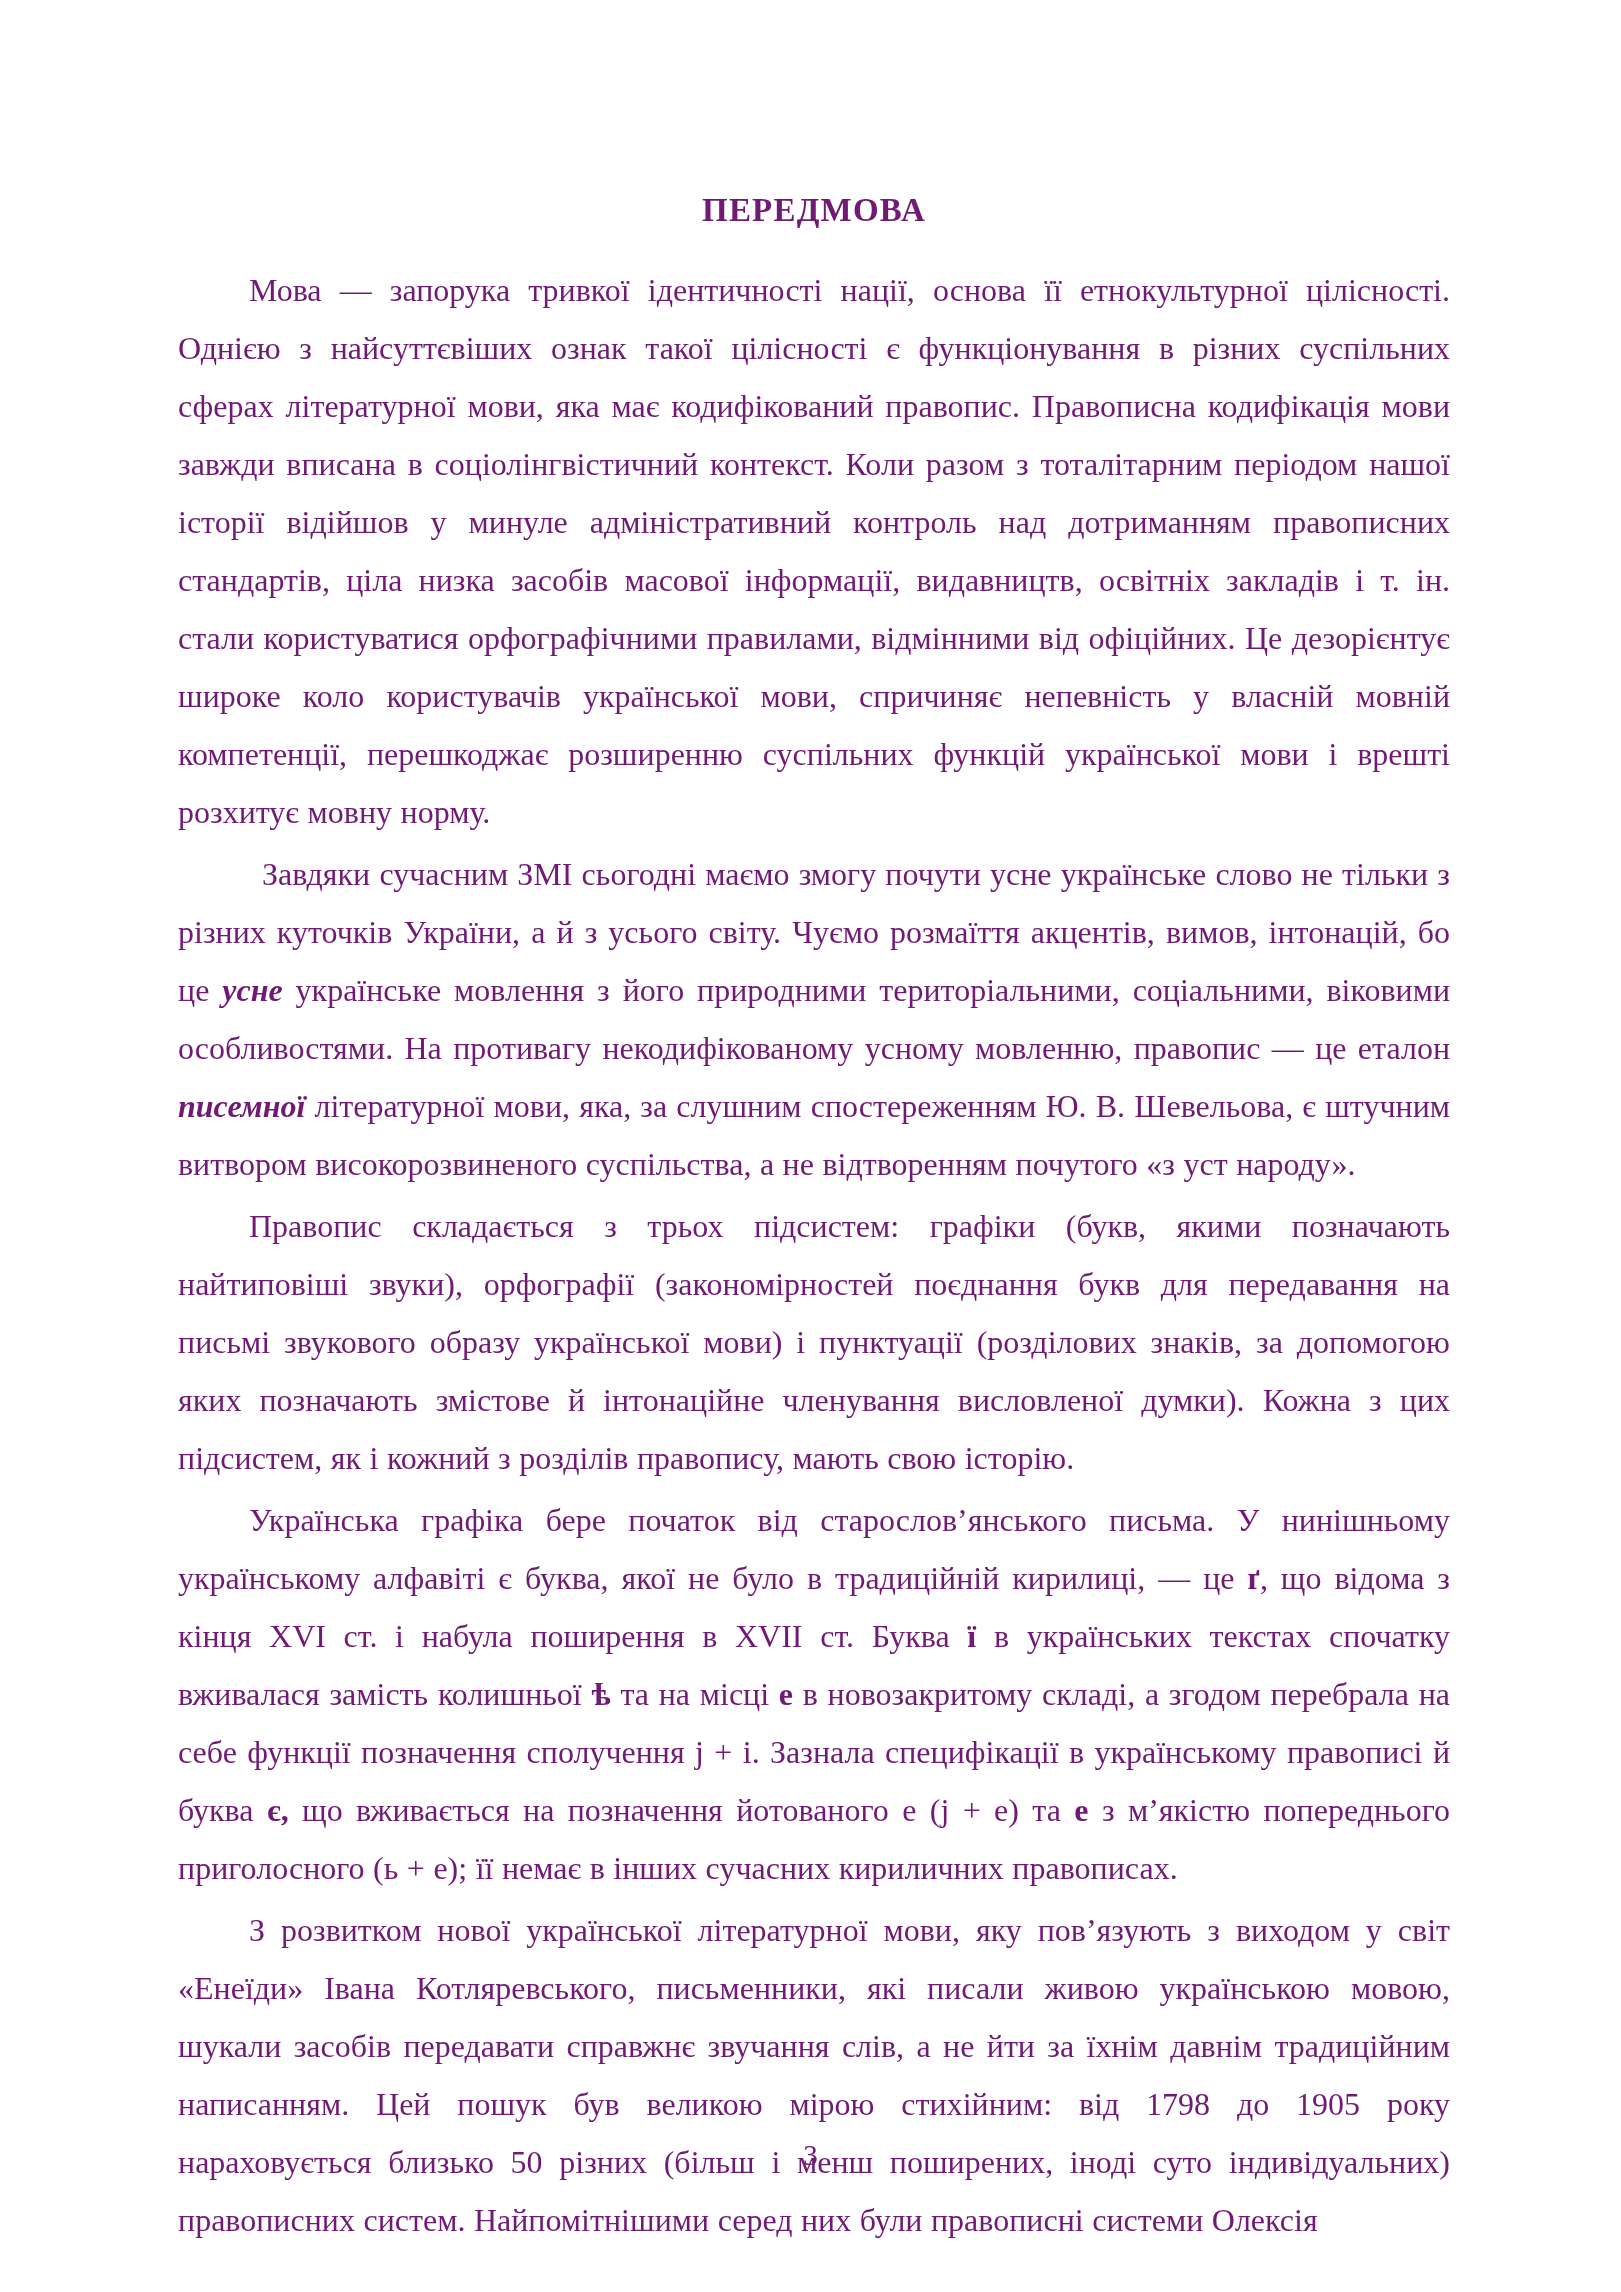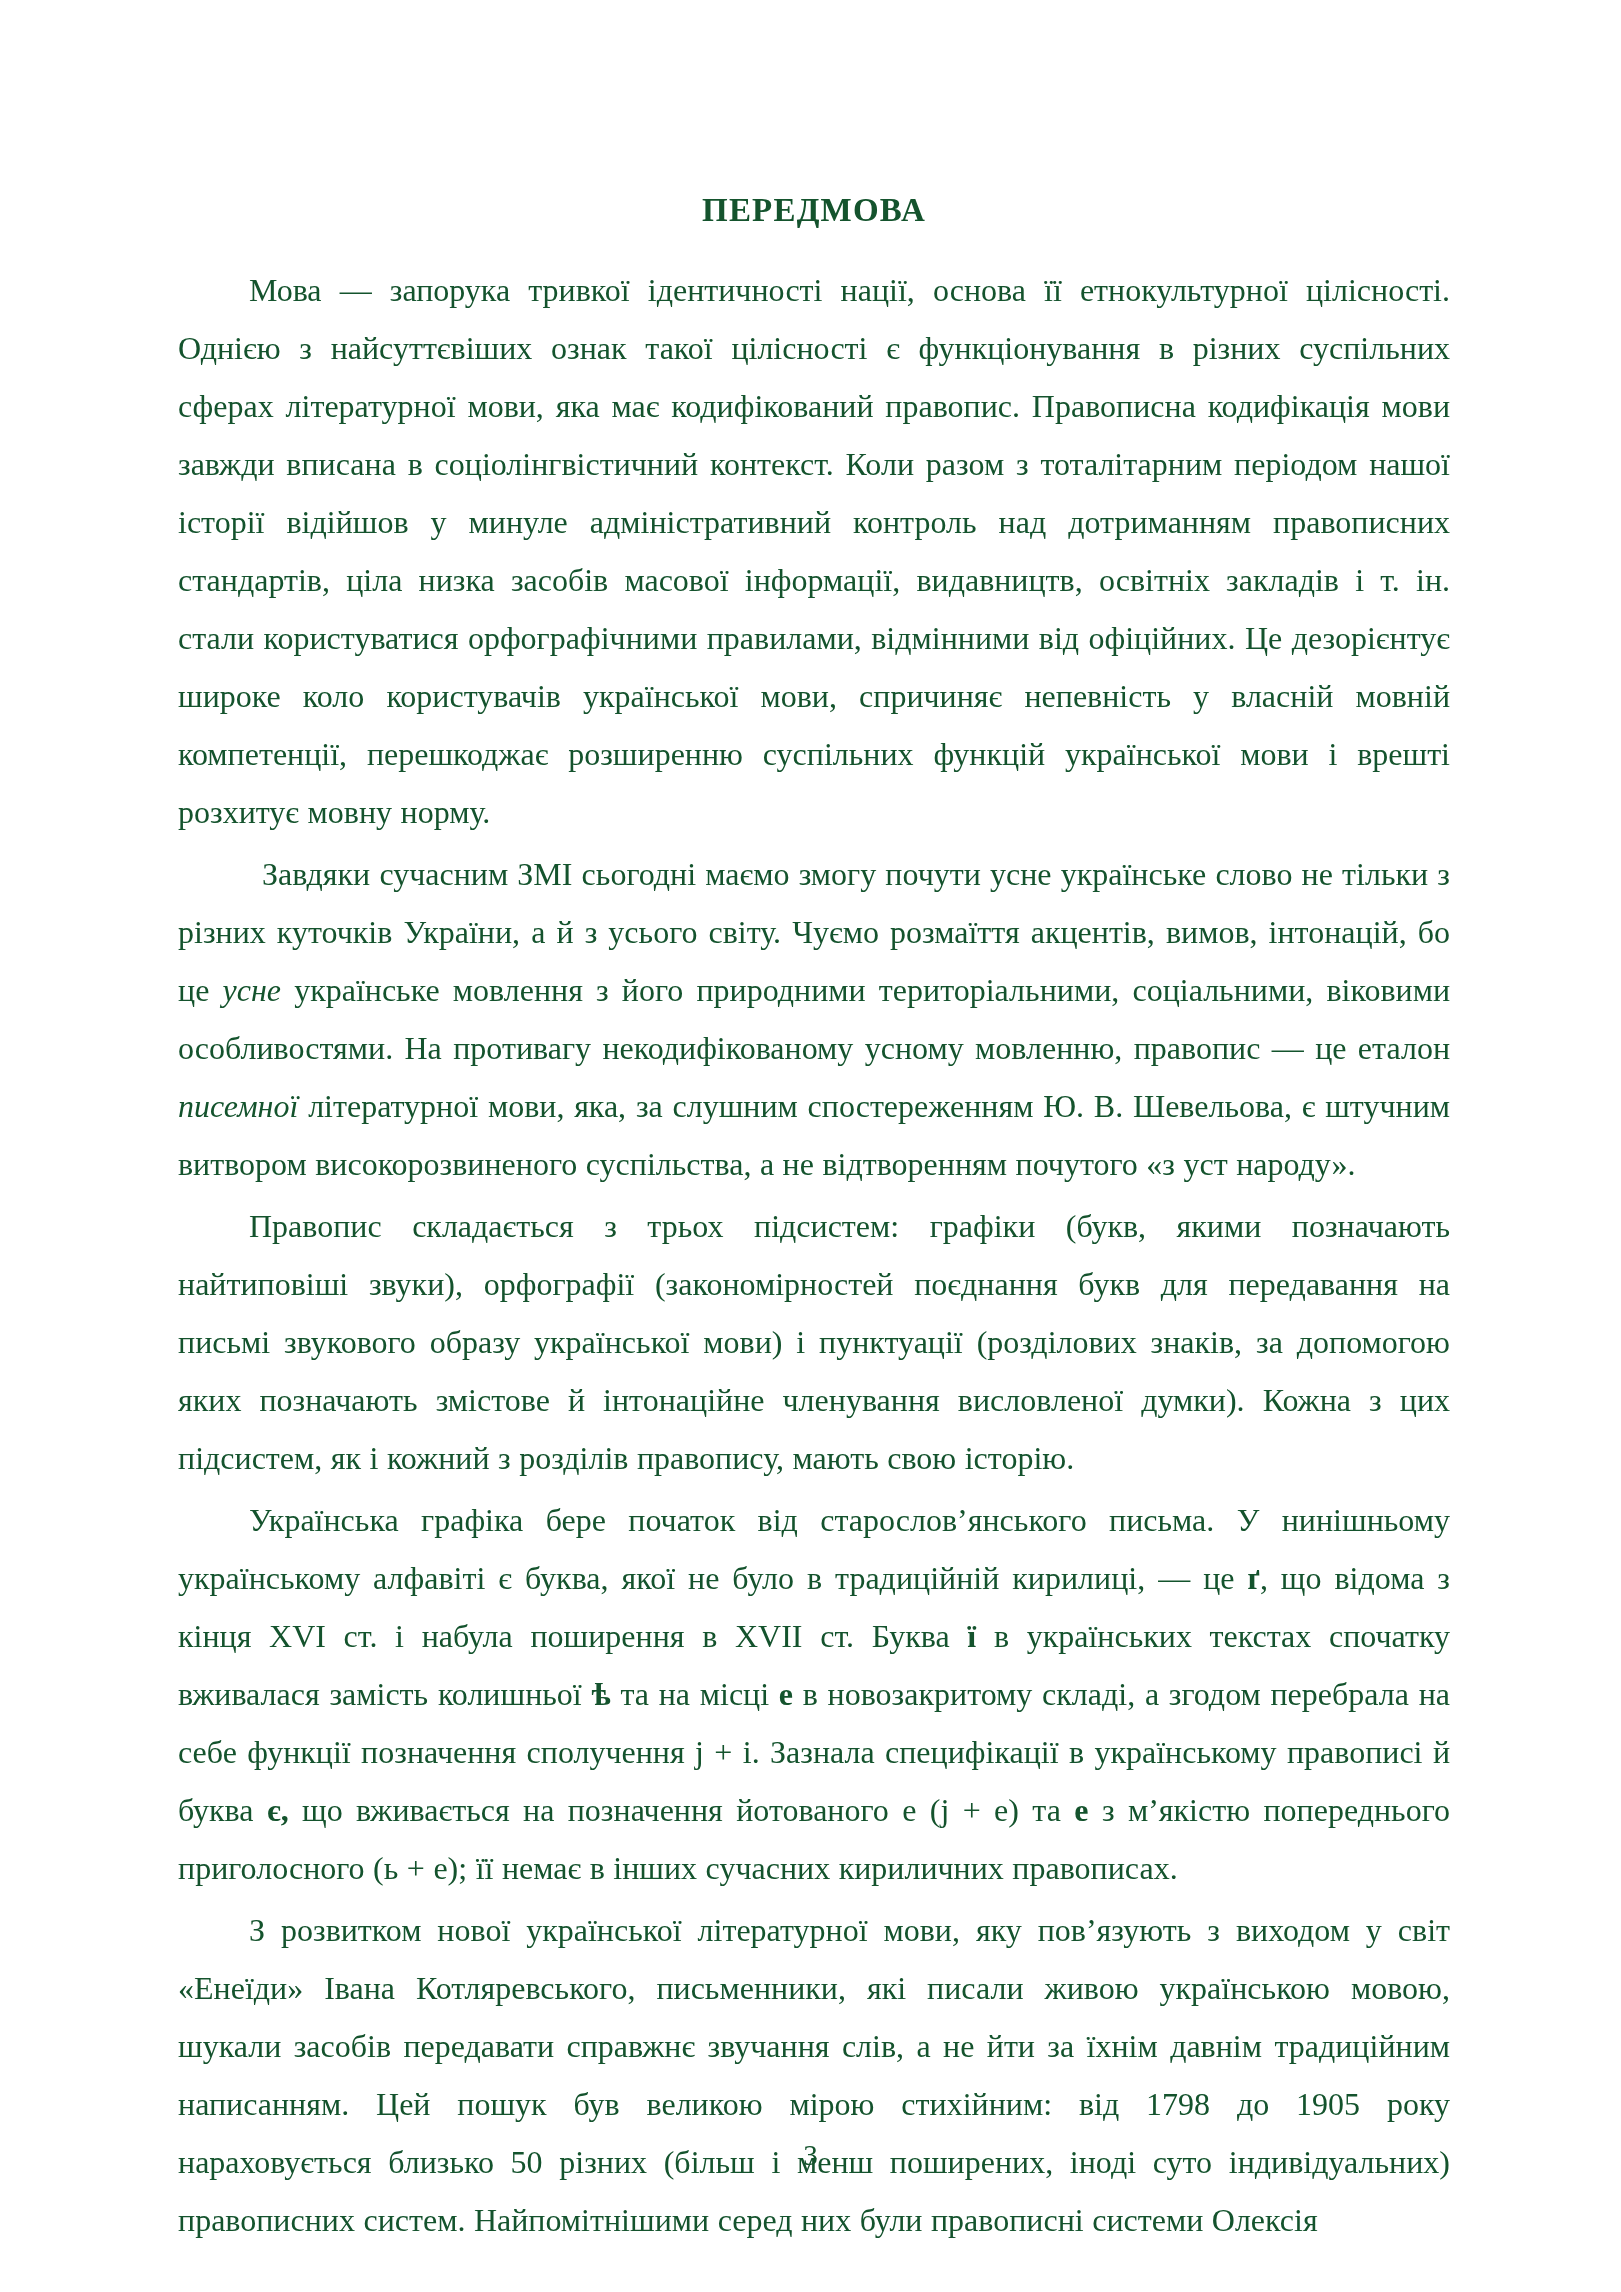--- a/index.html
+++ b/index.html
@@ -8,21 +8,21 @@
     background: #ffffff;
   }
   .page {
     position: relative;
     width: 1621px;
     height: 2293px;
     background: #ffffff;
     box-sizing: border-box;
     overflow: hidden;
     font-family: "Liberation Serif", "DejaVu Serif", serif;
-    color: #14532d;
+    color: #701a75;
   }
   .content {
     position: absolute;
     left: 174px;
     top: 192px;
     width: 1280px;
   }
   .doc-title {
     text-align: center;
     font-weight: bold;
@@ -40,20 +40,21 @@
     text-indent: 71px;
     -webkit-hyphens: none;
     hyphens: none;
     word-spacing: 0.5px;
   }
   .para.wide-indent {
     text-indent: 84px;
   }
   .para i {
     font-style: italic;
+    font-weight: bold;
   }
   .para b {
     font-weight: bold;
   }
   .page-number {
     position: absolute;
     left: 0;
     right: 0;
     top: 2139px;
     text-align: center;

